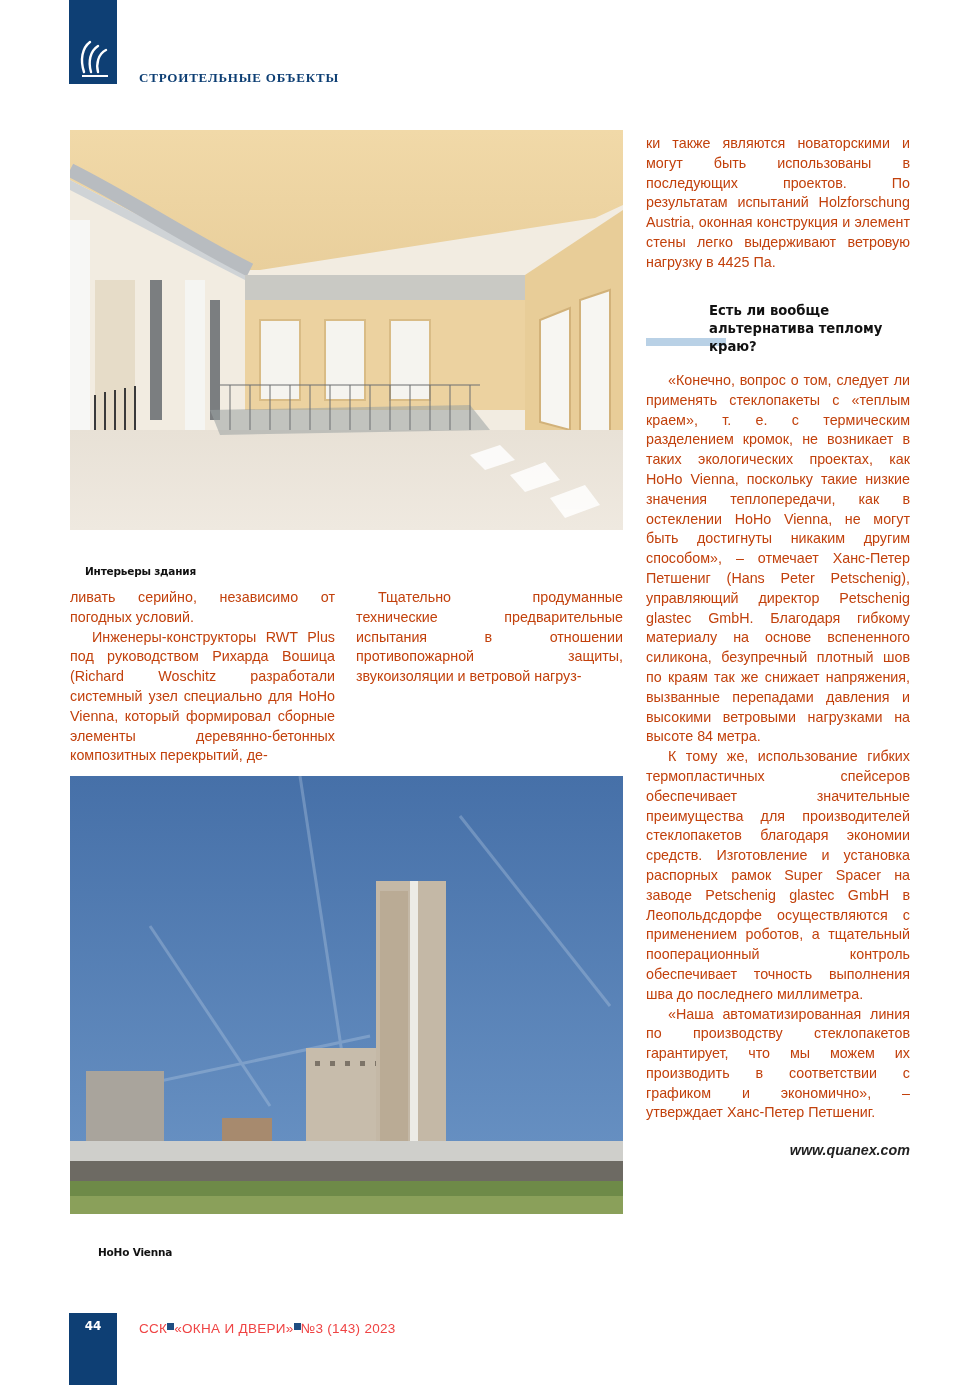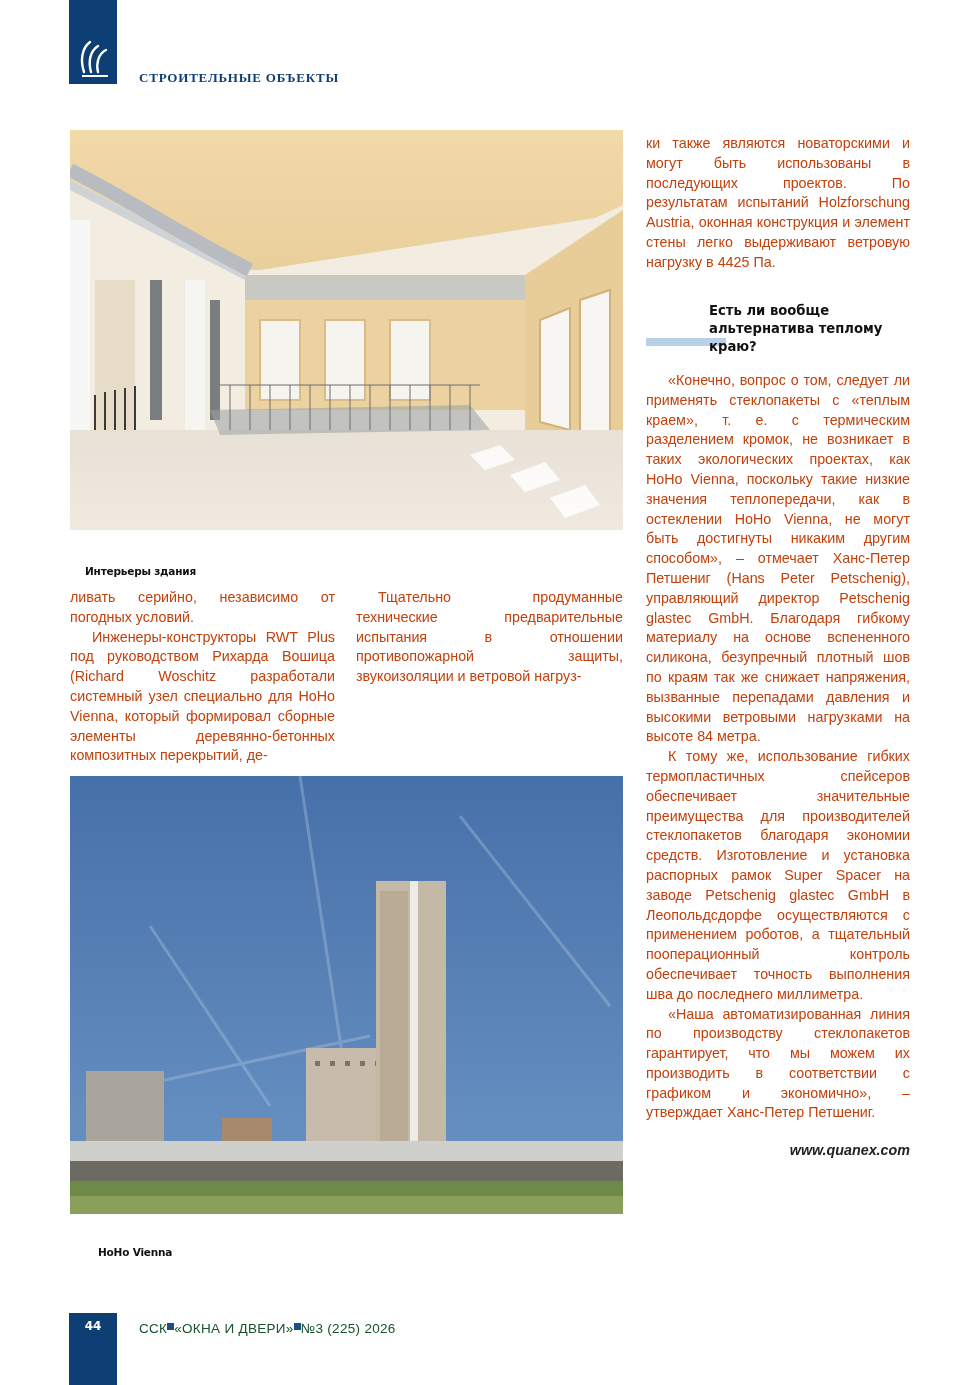--- a/index.html
+++ b/index.html
@@ -16,21 +16,21 @@
   .col p.ind{text-indent:22px;}
   .colA{left:70px;top:588px;width:265px;}
   .colB{left:356px;top:588px;width:267px;}
   .colC{left:646px;top:134px;width:264px;}
   .colC2{left:646px;top:371px;width:264px;}
   .subhead{position:absolute;left:669px;top:302px;font-family:"DejaVu Sans",sans-serif;font-weight:bold;font-size:13.2px;line-height:18px;color:#111;width:220px;margin-left:40px;}
   .subhead-bar{position:absolute;left:646px;top:338px;width:80px;height:8px;background:#b9d1e6;}
   .url{position:absolute;left:700px;top:1142px;width:210px;text-align:right;font-style:italic;font-weight:bold;font-size:14.3px;color:#222;}
   .bottom-tab{position:absolute;left:69px;top:1313px;width:48px;height:72px;background:#0e3f74;}
   .page-num{position:absolute;left:69px;top:1319px;width:48px;text-align:center;color:#fff;font-family:"DejaVu Sans",sans-serif;font-weight:bold;font-size:12px;}
-  .footer{position:absolute;left:139px;top:1321px;font-size:13.5px;color:#14532d;letter-spacing:0.3px;display:flex;align-items:center;gap:0;}
+  .footer{position:absolute;left:139px;top:1321px;font-size:13.5px;color:#ef4444;letter-spacing:0.3px;display:flex;align-items:center;gap:0;}
   .sq{display:inline-block;width:7px;height:7px;background:#1f4e82;position:relative;top:-2px;}
 </style>
 </head>
 <body>
 
 <div class="top-tab"></div>
 <svg class="logo" viewBox="0 0 36 42">
   <g fill="none" stroke="#fff" stroke-width="2.4" stroke-linecap="round">
     <path d="M14 4 C6 10,4 22,8 34"></path>
     <path d="M22 8 C14 13,12 24,15 34"></path>
@@ -165,14 +165,14 @@
 </div>
 <div class="url">www.quanex.com</div>
 
 <div class="bottom-tab"></div>
 <div class="page-num">44</div>
 <div class="footer">
   <span>ССК</span>
   <span class="sq"></span>
   <span>«ОКНА И ДВЕРИ»</span>
   <span class="sq"></span>
-  <span>№3 (225) 2026</span>
+  <span>№3 (143) 2023</span>
 </div>
 
 </body></html>

